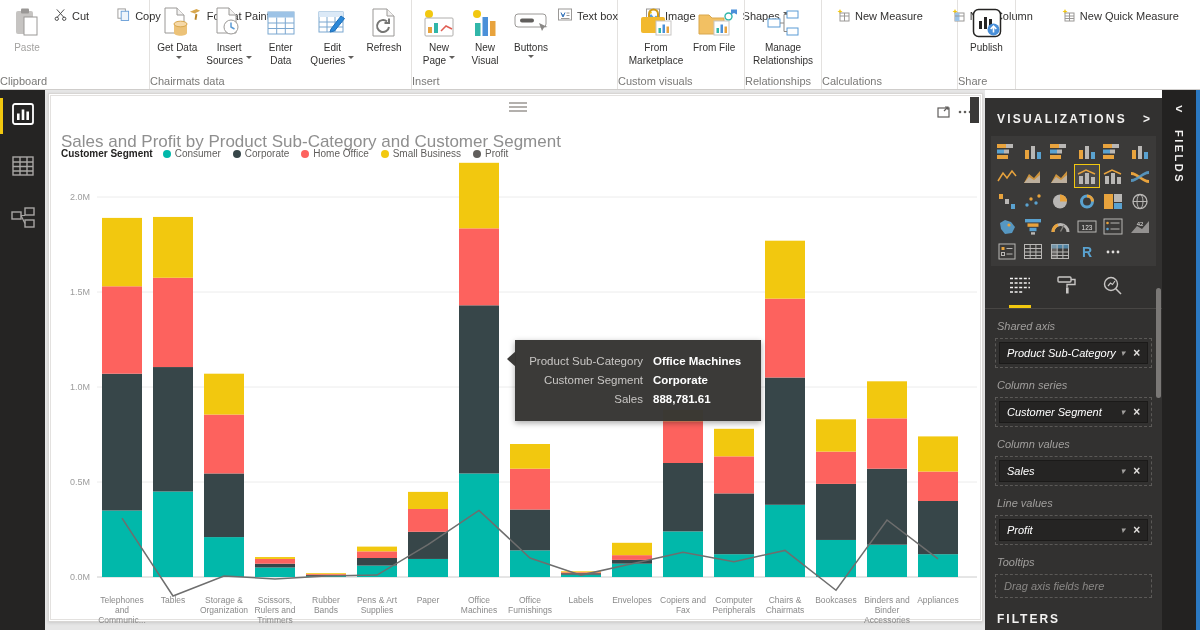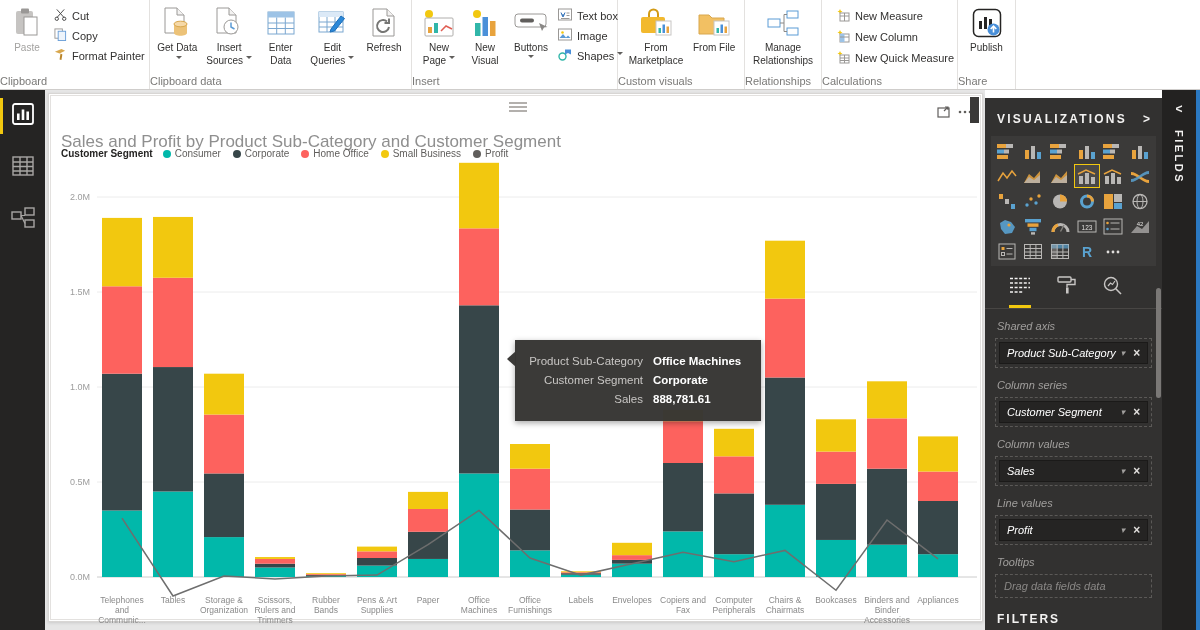--- a/index.html
+++ b/index.html
@@ -12,21 +12,21 @@
     border-bottom:1px solid #cfcdcb; display:flex; align-items:stretch; }
   .rgroup { position:relative; border-right:1px solid #e3e1df; padding:4px 4px 16px 4px; }
   .rgroup-label { position:absolute; bottom:2px; left:0; right:0; text-align:left;
     font-size:11px; color:#7a7977; }
   .ritems { display:flex; height:100%; align-items:flex-start; }
   .rbig { display:flex; flex-direction:column; align-items:center; justify-content:flex-start;
     padding:2px 3px; min-width:46px; cursor:pointer; border-radius:2px; }
   .rbig .ric { height:34px; display:flex; align-items:center; justify-content:center; }
   .rbig .rlbl { font-size:10px; color:#323130; text-align:center; line-height:13px; margin-top:1px; max-width:62px; }
   .rbig.disabled .rlbl { color:#a3a2a0; }
-  .rsmall-col { display:flex; flex-direction:column; justify-content:flex-start; padding-top:3px; gap:3px; }
+  .rsmall-col { display:flex; flex-direction:row; justify-content:flex-start; padding-top:3px; gap:20px; }
   .rsmall { display:flex; align-items:center; gap:5px; font-size:11px; color:#323130;
     padding:1px 4px; cursor:pointer; border-radius:2px; white-space:nowrap; }
   .crt { display:inline-block; width:0; height:0; border:3.5px solid transparent;
     border-top-color:#605e5c; margin-left:3px; vertical-align:2px; }
   .crt.below { display:block; margin:1px auto 0 auto; }
 
   
   #sidebar { position:absolute; left:0; top:90px; width:45px; height:540px; background:#252423; }
   .sview { position:relative; width:45px; height:52px; display:flex; align-items:center;
     justify-content:center; cursor:pointer; }
@@ -192,21 +192,21 @@
             <svg width="28" height="30" viewBox="0 0 28 30">
                 <path d="M3 1h14l7 7v20H3z" fill="#fff" stroke="#9a9896"></path>
                 <path d="M17 1v7h7" fill="#f3f2f1" stroke="#9a9896"></path>
                 <path d="M19 19a6 6 0 1 1-2-5.5" fill="none" stroke="#767674" stroke-width="2"></path>
                 <path d="M19 10.5v4.5h-4.5" fill="none" stroke="#767674" stroke-width="2"></path>
               </svg>
           </span>
           <span class="rlbl">Refresh</span>
         </div>
       </div>
-      <div class="rgroup-label">Clipboard data</div>
+      <div class="rgroup-label">Chairmats data</div>
     </div>
 
     <div class="rgroup" style="width:206px">
       <div class="ritems">
         <div class="rbig">
           <span class="ric">
             <svg width="32" height="30" viewBox="0 0 32 30">
                 <circle cx="6" cy="6" r="4" fill="#f2c80f"></circle>
                 <rect x="2" y="10" width="28" height="18" rx="1" fill="#fff" stroke="#b0aeac"></rect>
                 <rect x="5" y="19" width="4" height="6" fill="#e8a33d"></rect>
@@ -837,21 +837,21 @@
       <div class="well-drop">
         <div class="pill">
           <span class="pill-text">Profit</span>
           <span class="pill-caret">▾</span>
           <span class="pill-close">×</span>
         </div>
       </div>
     </div>
     <div class="well">
       <div class="well-label">Tooltips</div>
-      <div class="drag-here">Drag data fields data</div>
+      <div class="drag-here">Drag axis fields here</div>
     </div>
     <div id="filters-title">FILTERS</div>
     <div id="panel-scrollbar"></div>
   </div>
 
   <div id="fields-strip">
     <span id="fields-collapse">&lt;</span>
     <span id="fields-title">FIELDS</span>
   </div>
   <div id="blue-edge"></div>

